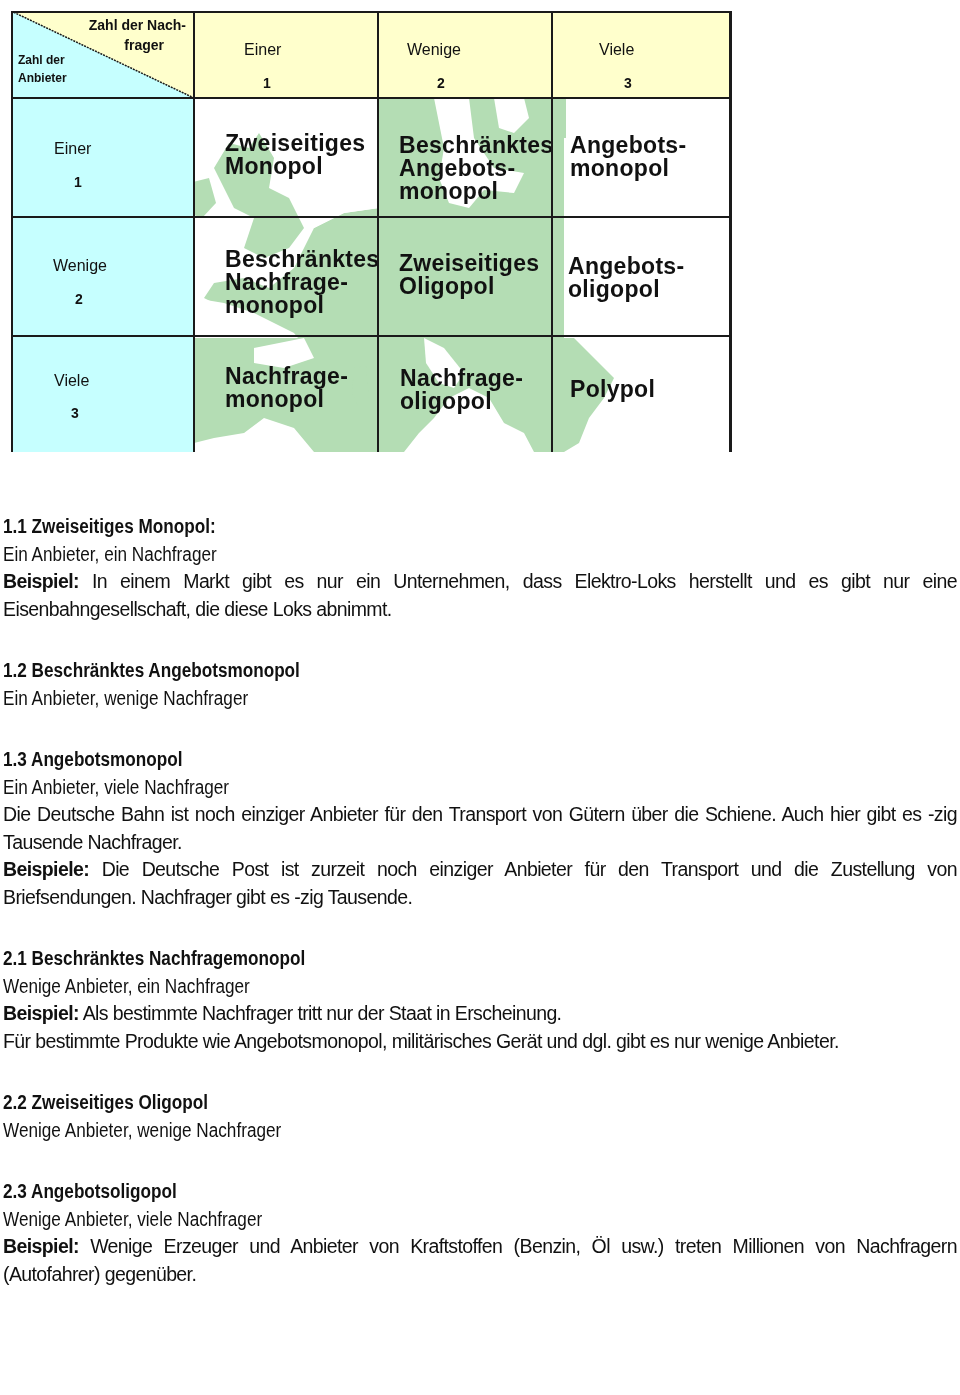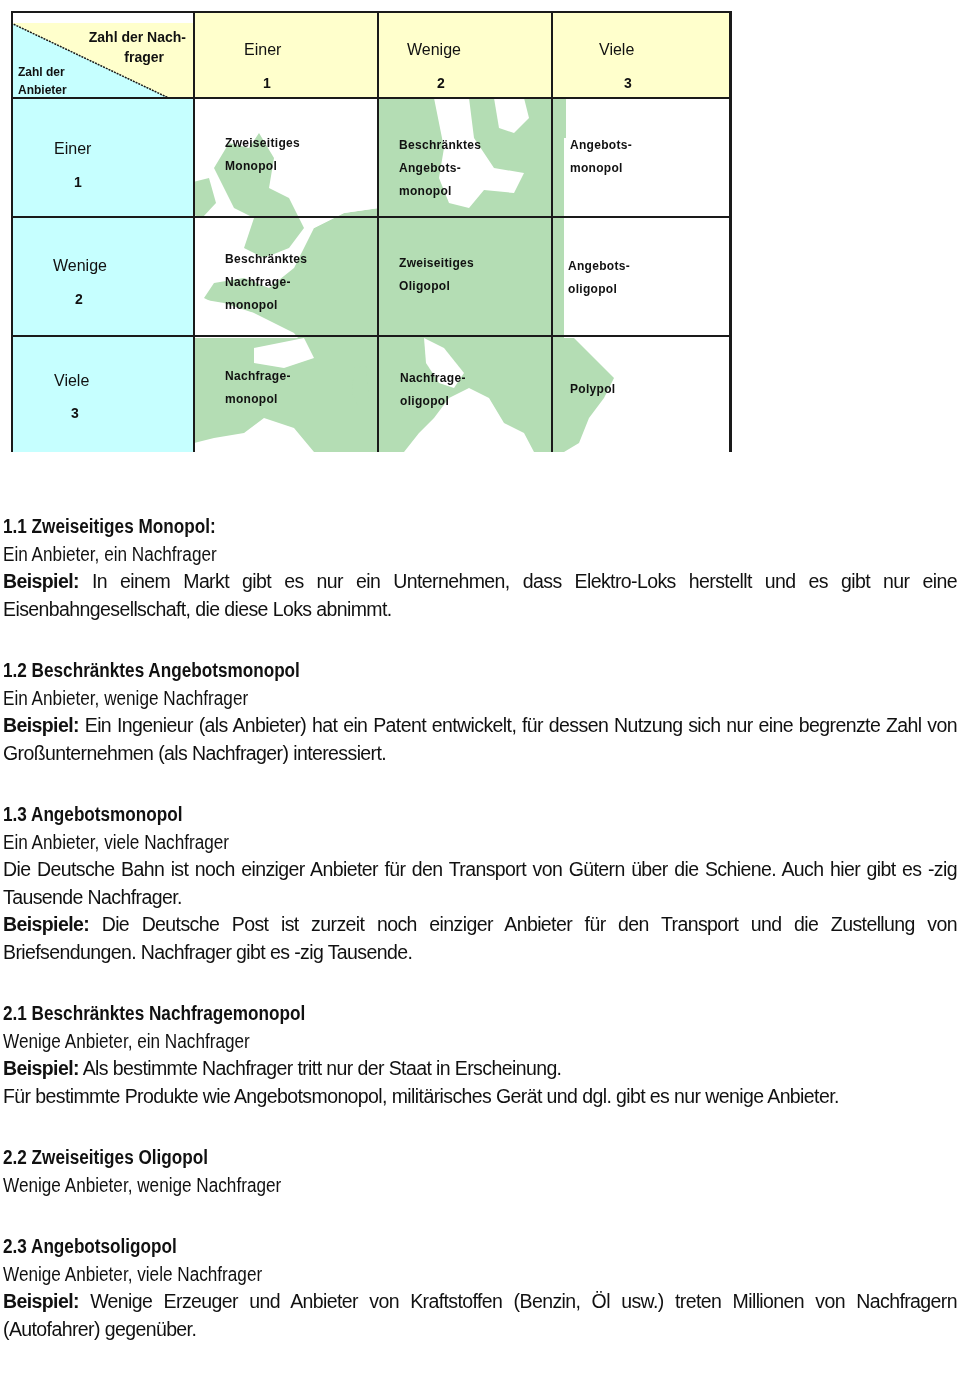--- a/index.html
+++ b/index.html
@@ -8,33 +8,33 @@
     
     .market-table {
       position: absolute; left: 11px; top: 11px; width: 721px; height: 441px;
     }
     .map-bg { position: absolute; left: 183px; top: 87px; width: 538px; height: 354px; overflow: hidden; }
     .map-bg svg { width: 100%; height: 100%; display: block; }
 
     .cell { position: absolute; box-sizing: border-box; }
     .hdr-top { background: #ffffcc; }
     .hdr-left { background: #c6ffff; }
-    .corner { background: #ffffcc; overflow: hidden; margin-top: 12px; }
+    .corner { background: #ffffcc; overflow: hidden; }
     .corner svg { position: absolute; left: 0; top: 0; width: 100%; height: 100%; }
 
     .grid-line-v { position: absolute; width: 2px; background: #1a1a1a; top: 0; }
     .grid-line-h { position: absolute; height: 2px; background: #1a1a1a; }
 
     .hdr-label { position: absolute; font-family: "Liberation Sans", sans-serif; font-size: 16px; color: #111; }
     .hdr-num { position: absolute; font-family: "Liberation Sans", sans-serif; font-weight: bold; font-size: 14px; color: #111; }
 
     .corner-top { position: absolute; right: 8px; top: 4px; text-align: right; font-weight: bold; font-size: 14px; line-height: 20px; color: #111; }
     .corner-left { position: absolute; left: 7px; top: 40px; font-weight: bold; font-size: 12px; line-height: 18px; color: #111; }
 
-    .body-label { position: absolute; font-weight: bold; font-size: 12px; line-height: 23px; color: #111; white-space: pre-line; letter-spacing: 0.3px; }
+    .body-label { position: absolute; font-weight: bold; font-size: 23px; line-height: 23px; color: #111; white-space: pre-line; letter-spacing: 0.3px; }
 
     
     .doc { position: absolute; left: 3px; top: 513px; width: 954px; font-family: "Liberation Sans", sans-serif; font-size: 19.5px; line-height: 27.5px; color: #111; }
     .doc .section { margin: 0 0 34px 0; }
     .doc .sec-title { font-weight: bold; transform: scaleX(0.88); transform-origin: left; white-space: nowrap; }
     .doc .line { transform: scaleX(0.88); transform-origin: left; white-space: nowrap; }
     .doc .para { text-align: justify; }
     .doc b { font-weight: bold; }
     .doc .narrow { letter-spacing: -0.6px; }
   </style>
@@ -150,21 +150,20 @@
 
 <div class="doc" id="doc">
     <div class="section">
       <div class="sec-title">1.1 Zweiseitiges Monopol:</div>
       <div class="line">Ein Anbieter, ein Nachfrager</div>
       <div class="para narrow"><b>Beispiel:</b><span> In einem Markt gibt es nur ein Unternehmen, dass Elektro-Loks herstellt und es gibt nur eine Eisenbahngesellschaft, die diese Loks abnimmt.</span></div>
     </div>
     <div class="section">
       <div class="sec-title">1.2 Beschränktes Angebotsmonopol</div>
       <div class="line">Ein Anbieter, wenige Nachfrager</div>
-      <div class="para narrow"><b>Beispiel:</b><span> Ein Ingenieur (als Anbieter) hat ein Patent entwickelt, für dessen Nutzung sich nur eine begrenzte Zahl von Großunternehmen (als Nachfrager) interessiert.</span></div>
     </div>
     <div class="section">
       <div class="sec-title">1.3 Angebotsmonopol</div>
       <div class="line">Ein Anbieter, viele Nachfrager</div>
       <div class="para narrow">Die Deutsche Bahn ist noch einziger Anbieter für den Transport von Gütern über die Schiene. Auch hier gibt es -zig Tausende Nachfrager.</div>
       <div class="para narrow"><b>Beispiele:</b><span> Die Deutsche Post ist zurzeit noch einziger Anbieter für den Transport und die Zustellung von Briefsendungen. Nachfrager gibt es -zig Tausende.</span></div>
     </div>
     <div class="section">
       <div class="sec-title">2.1 Beschränktes Nachfragemonopol</div>
       <div class="line">Wenige Anbieter, ein Nachfrager</div>

